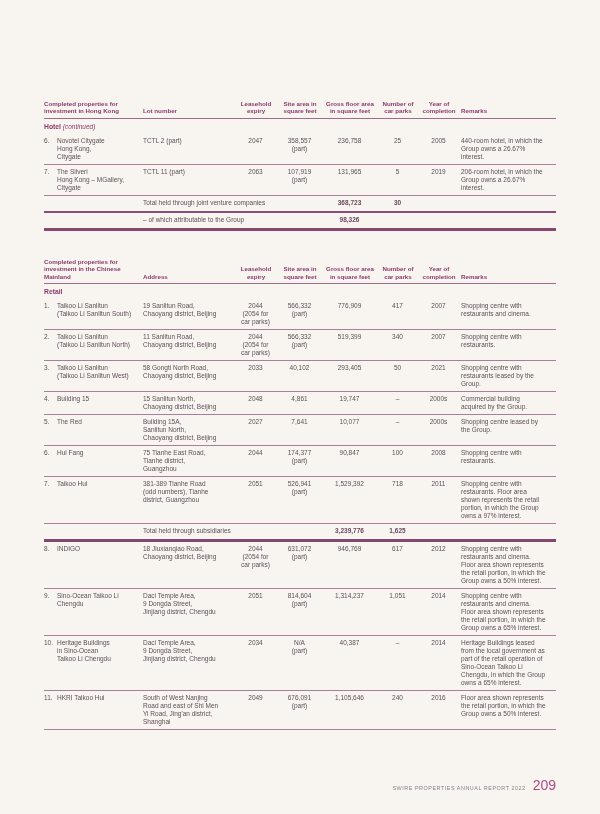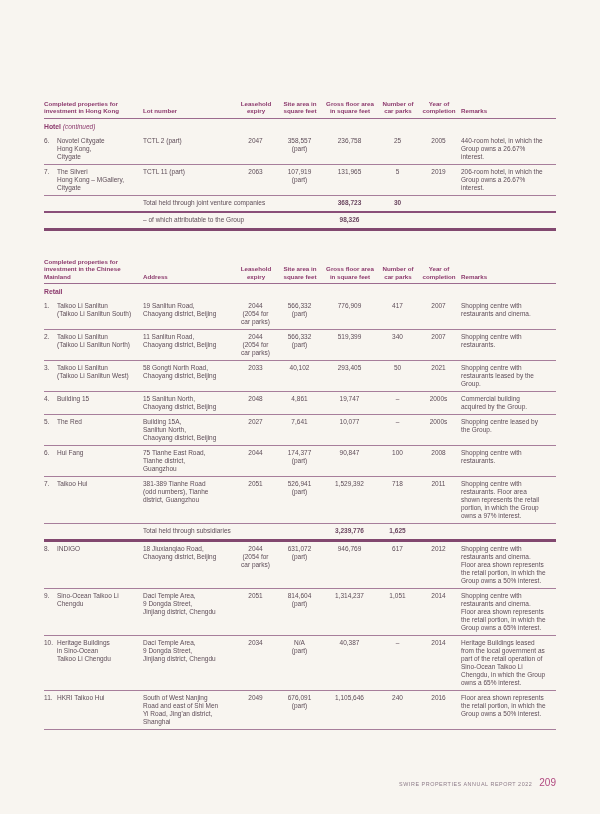--- a/index.html
+++ b/index.html
@@ -69,21 +69,21 @@
     right:44px; top:777px;
     display:flex; align-items:baseline; gap:7px;
   }
   .footer-label {
     font-size:5.4px;
     letter-spacing:0.55px;
     color:#8d7b88;
     text-transform:uppercase;
   }
   .footer-page {
-    font-size:10px;
+    font-size:14px;
     color:#b14a80;
     text-align:center;
   }
 </style>
 </head>
 <body>
 
 <div class="page">
 
   <div class="tbl-wrap" id="table-hk">

